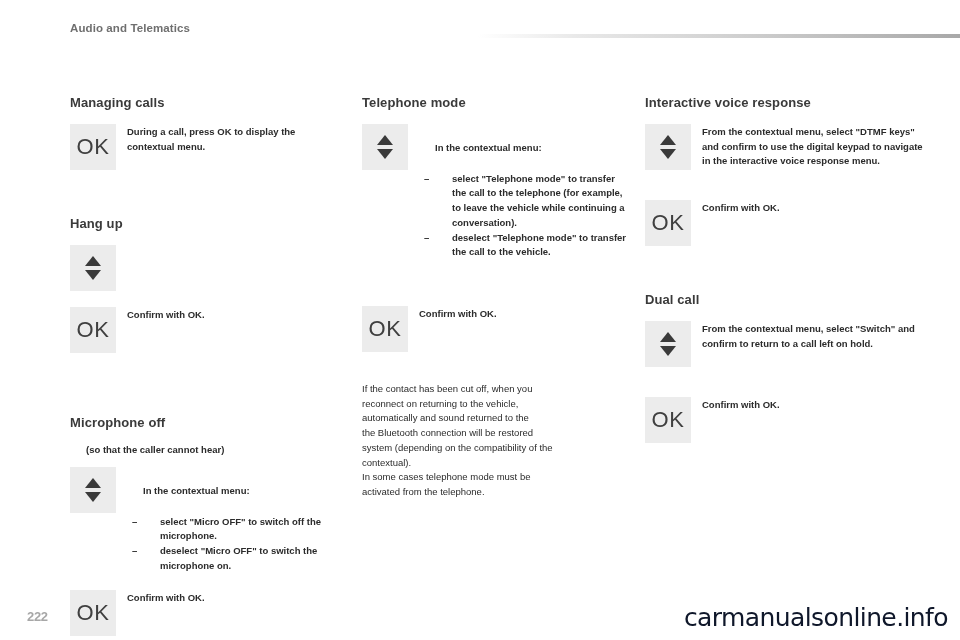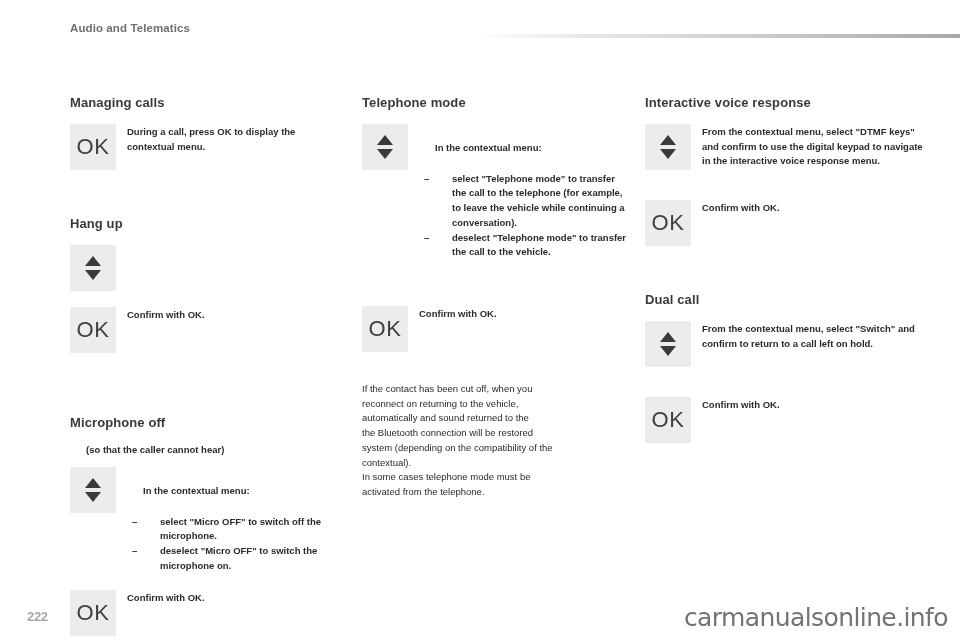--- a/index.html
+++ b/index.html
@@ -156,21 +156,21 @@
     font-weight: bold;
     color: #a7a7a7;
     letter-spacing: -0.3px;
     margin-left: 9px;
   }
   #watermark {
     position: absolute;
     right: 12px;
     bottom: 8px;
     font-size: 25px;
-    color: #737373;
+    color: #0f172a;
     letter-spacing: -0.6px;
     font-family: "DejaVu Sans", sans-serif;
   }
 </style>
 </head>
 <body>
 
 <div id="header">
   <div id="header-title">Audio and Telematics</div>
   <div id="header-rule"></div>

